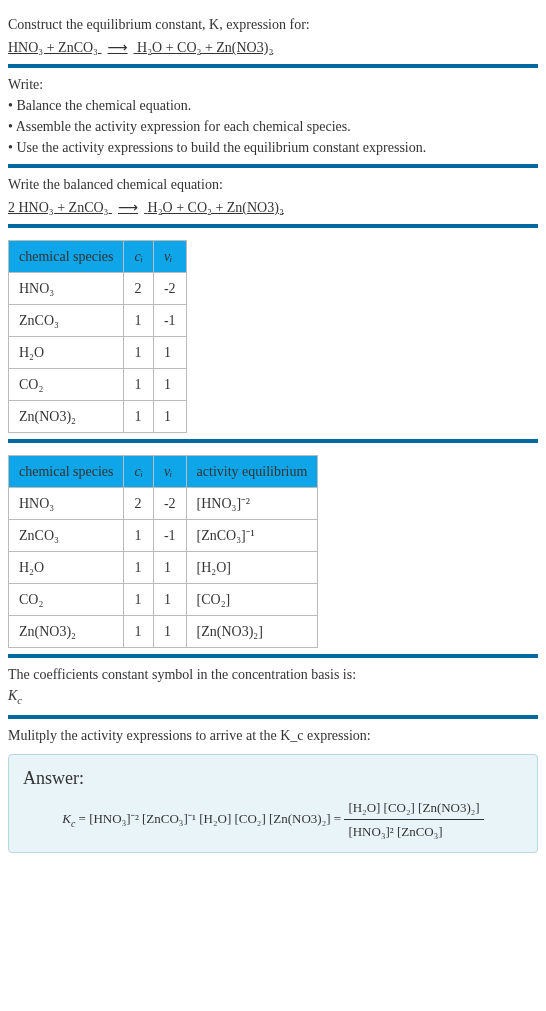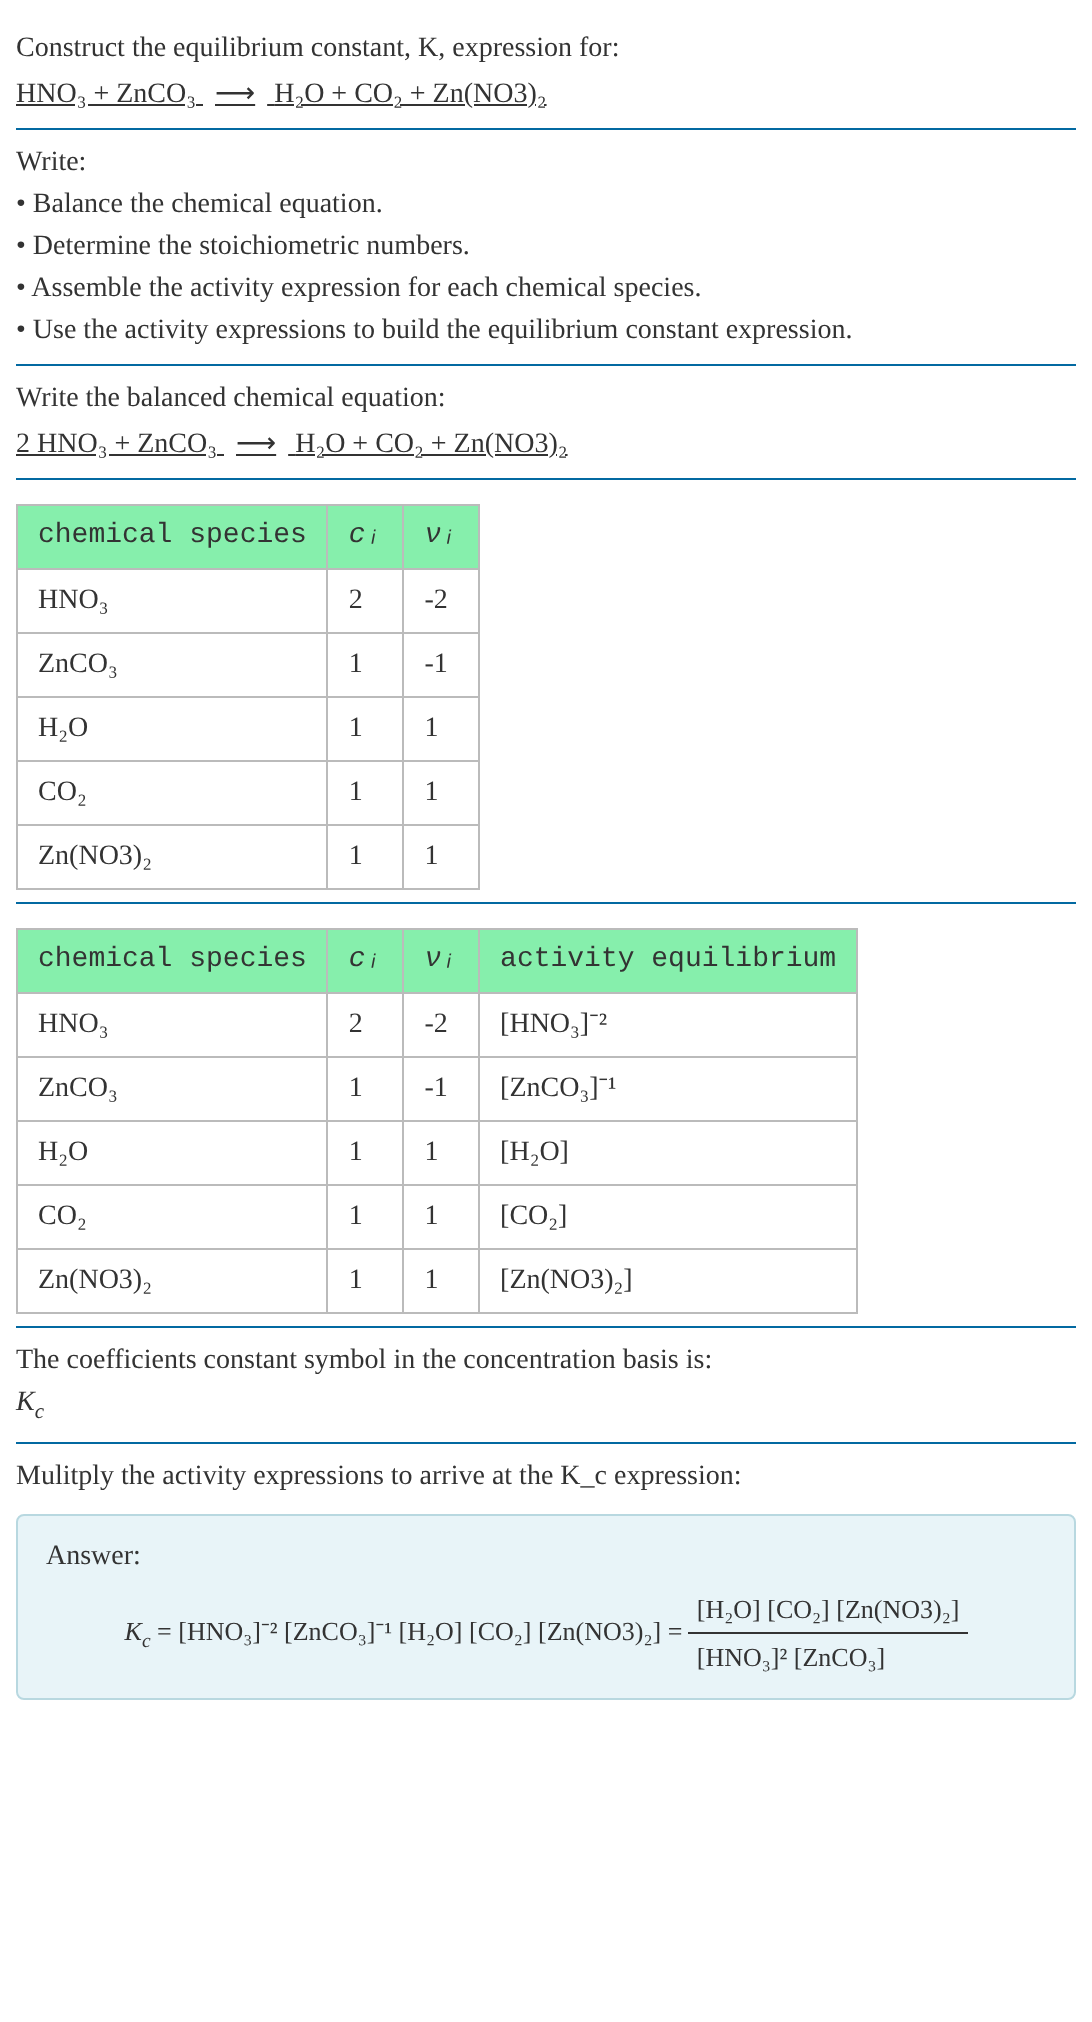--- a/index.html
+++ b/index.html
@@ -11,21 +11,21 @@
       font-family: Georgia, 'Times New Roman', serif;
       font-size: 14px;
       line-height: 1.5;
       color: #333;
       background: #fff;
       width: 546px;
       padding: 8px;
     }
     .section {
       padding: 6px 0;
-      border-bottom: 1px solid #0369a1;
+      border-bottom: 4px solid #0369a1;
     }
     .section:last-of-type {
       border-bottom: none;
     }
     .equation {
       font-family: Georgia, serif;
       margin-top: 2px;
       text-decoration: underline;
     }
     sub {
@@ -39,35 +39,34 @@
       border-collapse: collapse;
       margin-top: 6px;
     }
     th, td {
       border: 1px solid #bbb;
       padding: 5px 10px;
       text-align: left;
       font-weight: normal;
     }
     th {
-      background: #86efac;
-      font-family: Liberation Mono, monospace;
+      background: #0ea5e9;
     }
     .italic {
       font-style: italic;
     }
     .answer-box {
       background: #e8f4f8;
       border: 1px solid #b8d8e0;
       border-radius: 4px;
       padding: 10px 14px;
       margin-top: 8px;
     }
     .answer-label {
-      font-size: 14px;
+      font-size: 18px;
       margin-bottom: 6px;
     }
     .kc-expr {
       text-align: center;
       font-size: 13px;
     }
     .frac {
       display: inline-block;
       vertical-align: middle;
       text-align: left;
@@ -98,21 +97,20 @@
     <span>HNO₃ + ZnCO₃</span>
     <span class="arrow">⟶</span>
     <span>H₂O + CO₂ + Zn(NO3)₂</span>
   </div>
 </div>
 
 <div class="section">
   <div>Write:</div>
   <ul class="plan">
     <li>Balance the chemical equation.</li>
-    <li>Determine the stoichiometric numbers.</li>
     <li>Assemble the activity expression for each chemical species.</li>
     <li>Use the activity expressions to build the equilibrium constant expression.</li>
   </ul>
 </div>
 
 <div class="section">
   <div>Write the balanced chemical equation:</div>
   <div class="equation">
     <span>2 HNO₃ + ZnCO₃</span>
     <span class="arrow">⟶</span>

